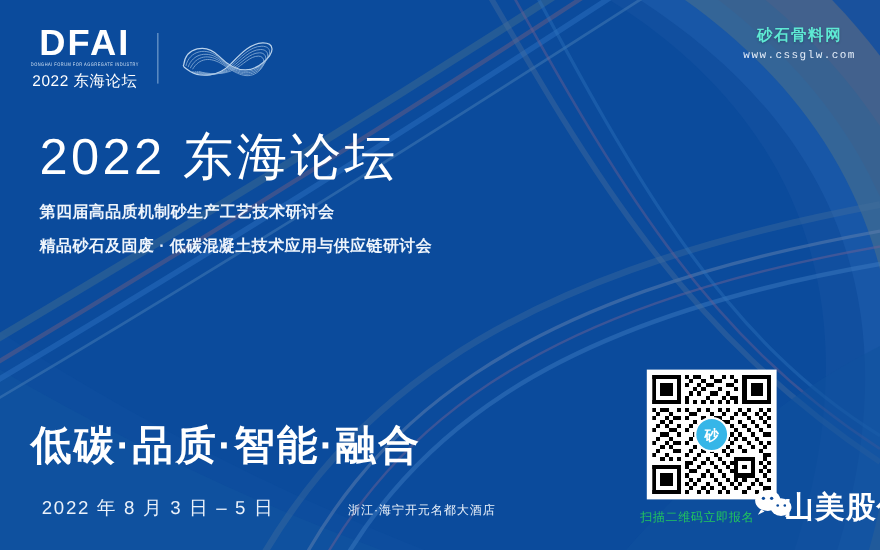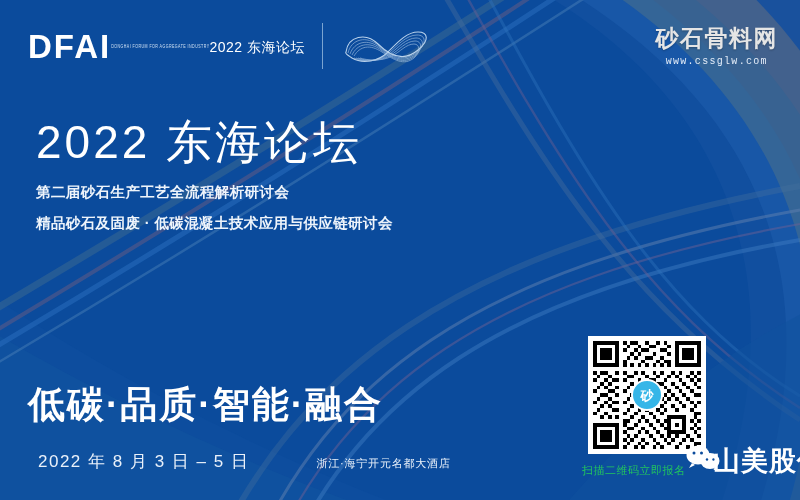--- a/index.html
+++ b/index.html
@@ -12,21 +12,21 @@
   #poster{
     position:relative;width:800px;height:500px;overflow:hidden;
     background:#0b4b9c;
   }
   #bg-waves{position:absolute;inset:0;width:800px;height:500px;}
 
   
   .brand{
     position:absolute;left:28px;top:22px;display:flex;align-items:center;
   }
-  .brand-text{display:flex;flex-direction:row;align-items:center;}
+  .brand-text{display:flex;flex-direction:column;align-items:center;}
   .dfai{
     font-size:33px;font-weight:bold;color:#ffffff;letter-spacing:2px;
     line-height:1.0;font-family:"Liberation Sans",sans-serif;
   }
   .dfai-sub{
     font-size:3.6px;color:#cfe0f3;letter-spacing:.45px;
     transform:scaleY(1.25);margin-top:2px;white-space:nowrap;
     font-family:"Liberation Sans",sans-serif;
   }
   .dfai-year{
@@ -36,23 +36,24 @@
   .brand-divider{
     width:1px;height:46px;background:#8fb4da;opacity:.85;margin:0 15px 0 17px;
   }
   .swirl{width:100px;height:48px;display:block;}
 
   
   .site-logo{
     position:absolute;right:22px;top:26px;text-align:center;
   }
   .site-name{
-    font-size:23px;font-weight:bold;color:#e5e5e5;letter-spacing:1.5px;
+    font-size:14px;font-weight:bold;color:#5eead4;letter-spacing:1.5px;
     line-height:1.1;white-space:nowrap;
     text-shadow:0 1px 2px rgba(0,0,0,.25);
+    font-family:Liberation Mono, monospace;
   }
   .site-url{
     margin-top:5px;font-size:10px;color:#e3ecf8;letter-spacing:1.3px;
     font-family:Liberation Mono, monospace;
   }
 
   
   .headline{position:absolute;left:36px;top:118px;}
   .h-title{
     font-size:46px;color:#ffffff;font-weight:500;letter-spacing:3px;
@@ -184,21 +185,21 @@
   </div>
 
   <div class="site-logo">
     <div class="site-name">砂石骨料网</div>
     <div class="site-url">www.cssglw.com</div>
   </div>
 
   <div class="headline">
     <div class="h-title">2022 东海论坛</div>
     <div class="h-list">
-      <div class="h-item">第二届砂石生产工艺全流程解析研讨会</div>
+      <div class="h-item">第四届高品质机制砂生产工艺技术研讨会</div>
       <div class="h-item">精品砂石及固废 · 低碳混凝土技术应用与供应链研讨会</div>
     </div>
   </div>
 
   <div class="slogan">低碳·品质·智能·融合</div>
 
   <div class="footer-line">
     <div class="f-date">2022 年 8 月 3 日 – 5 日</div>
     <div class="f-venue">浙江·海宁开元名都大酒店</div>
   </div>

